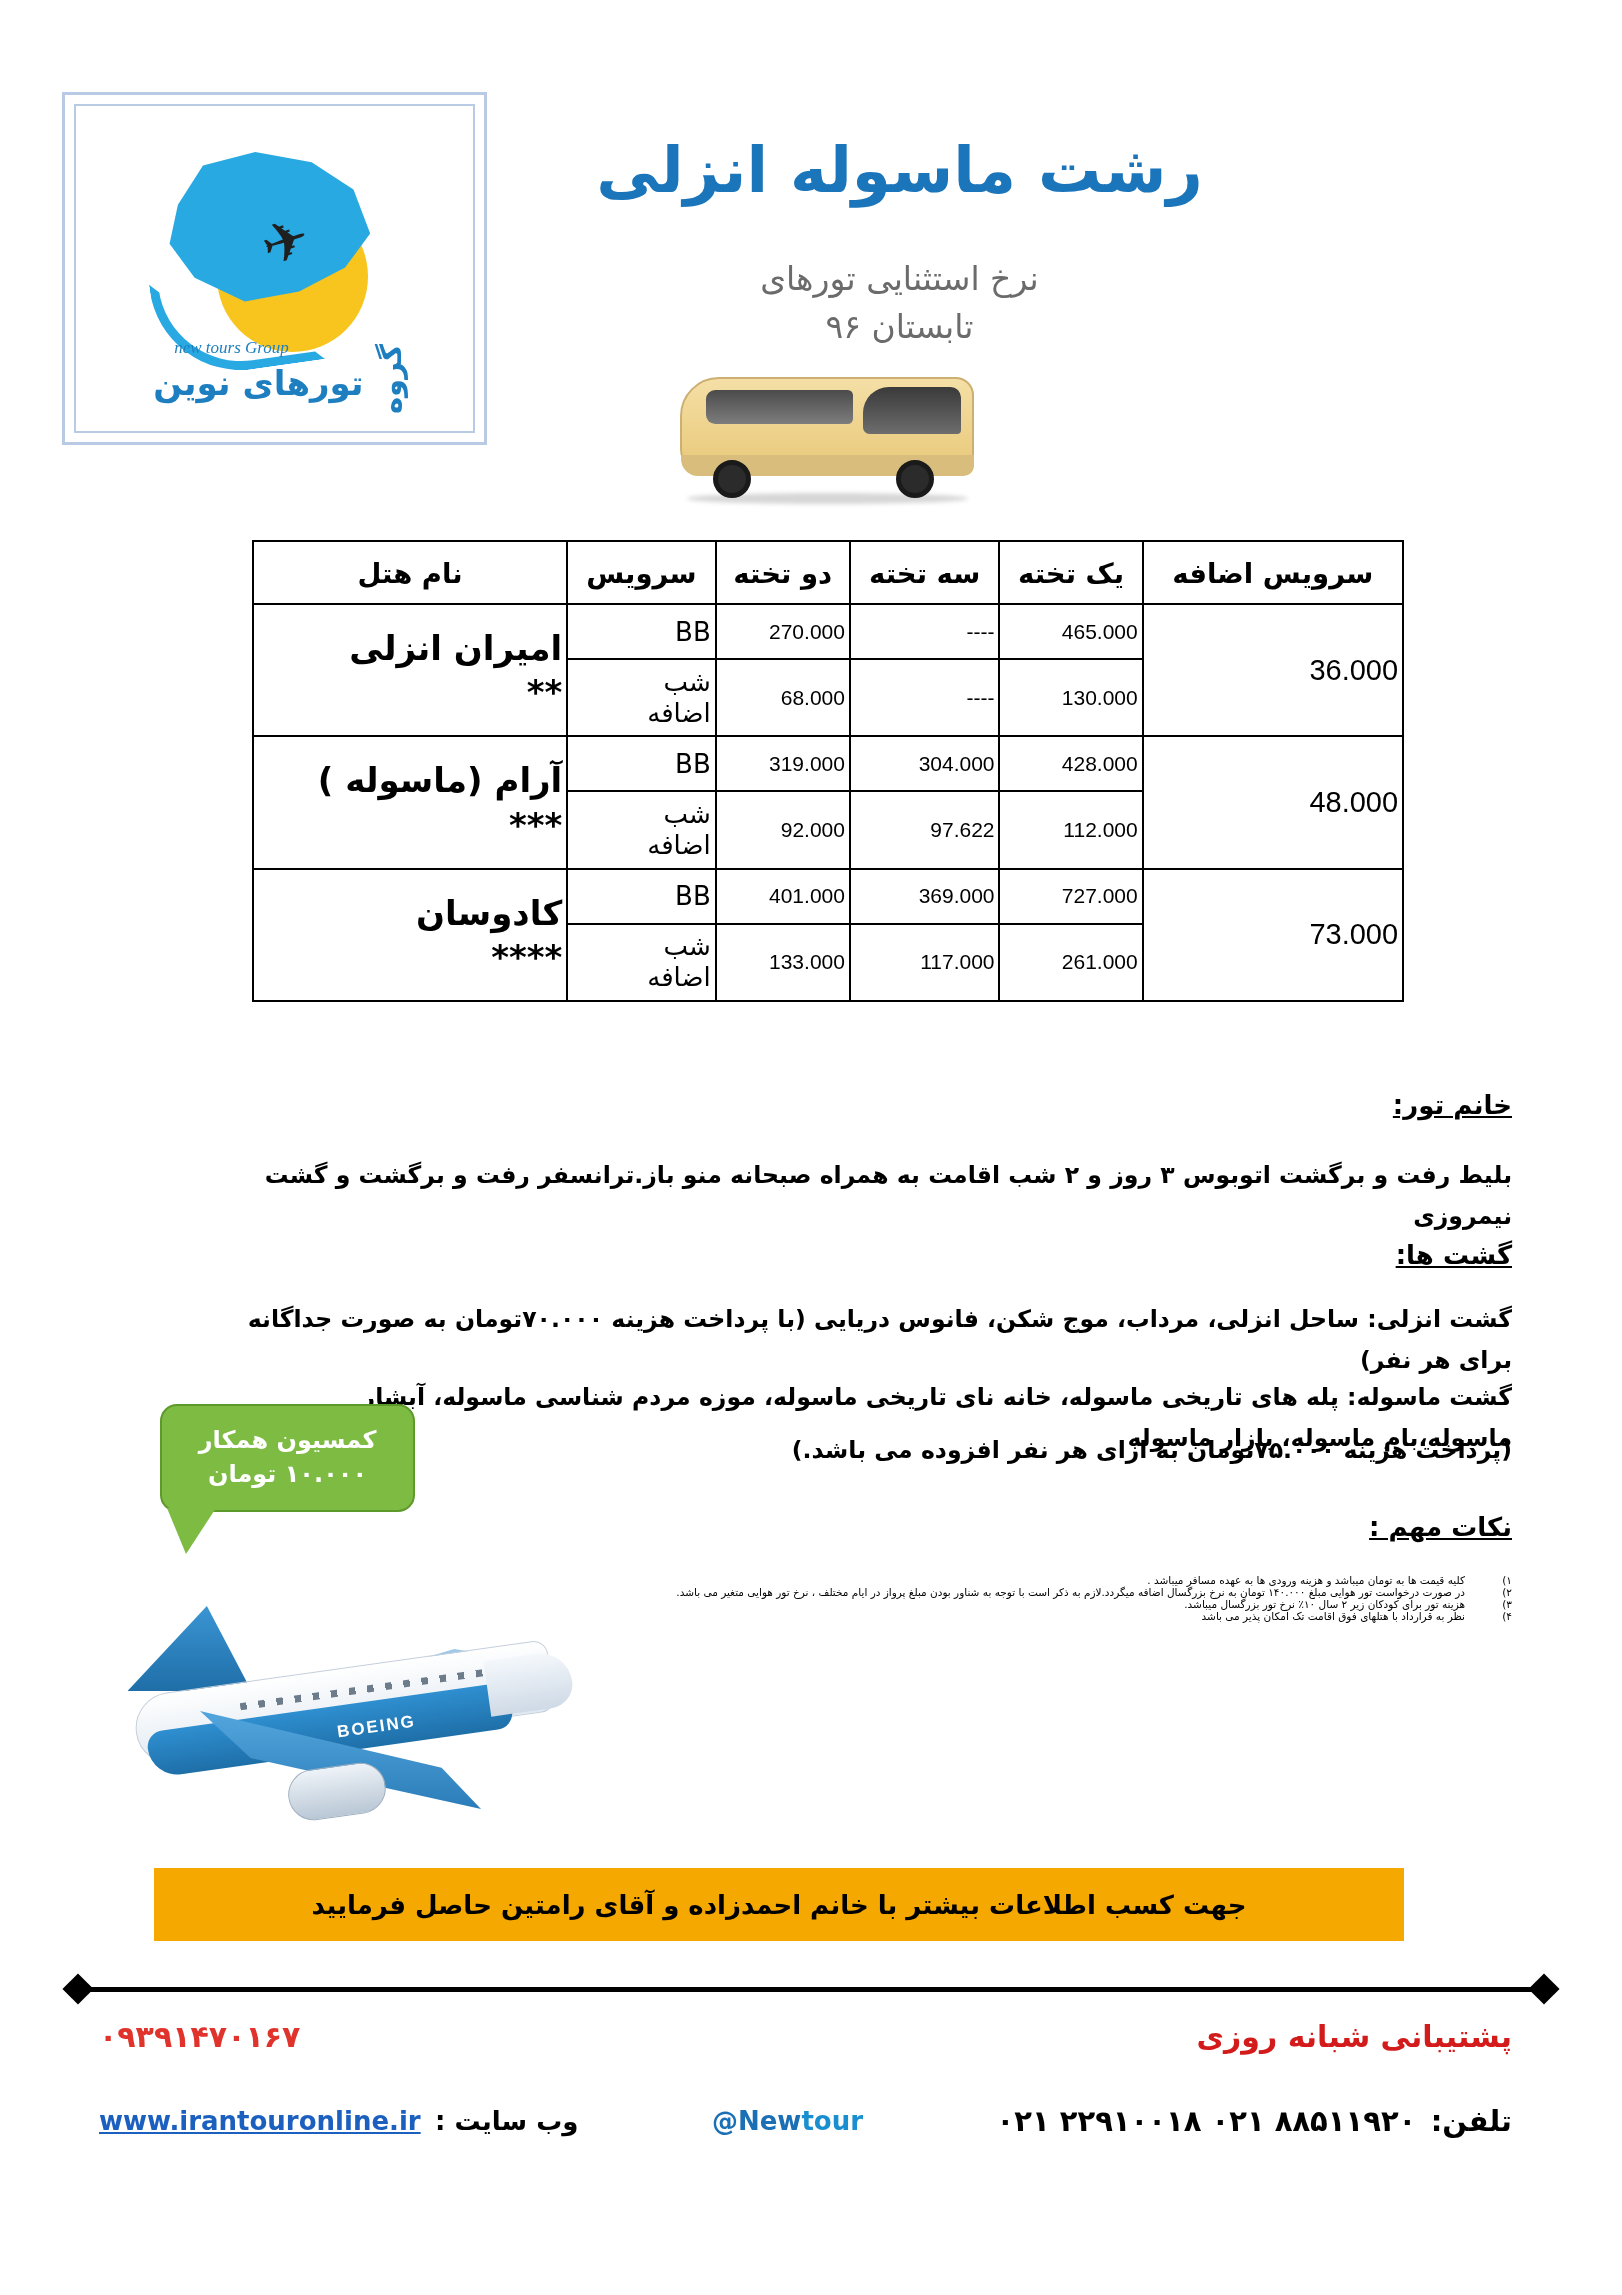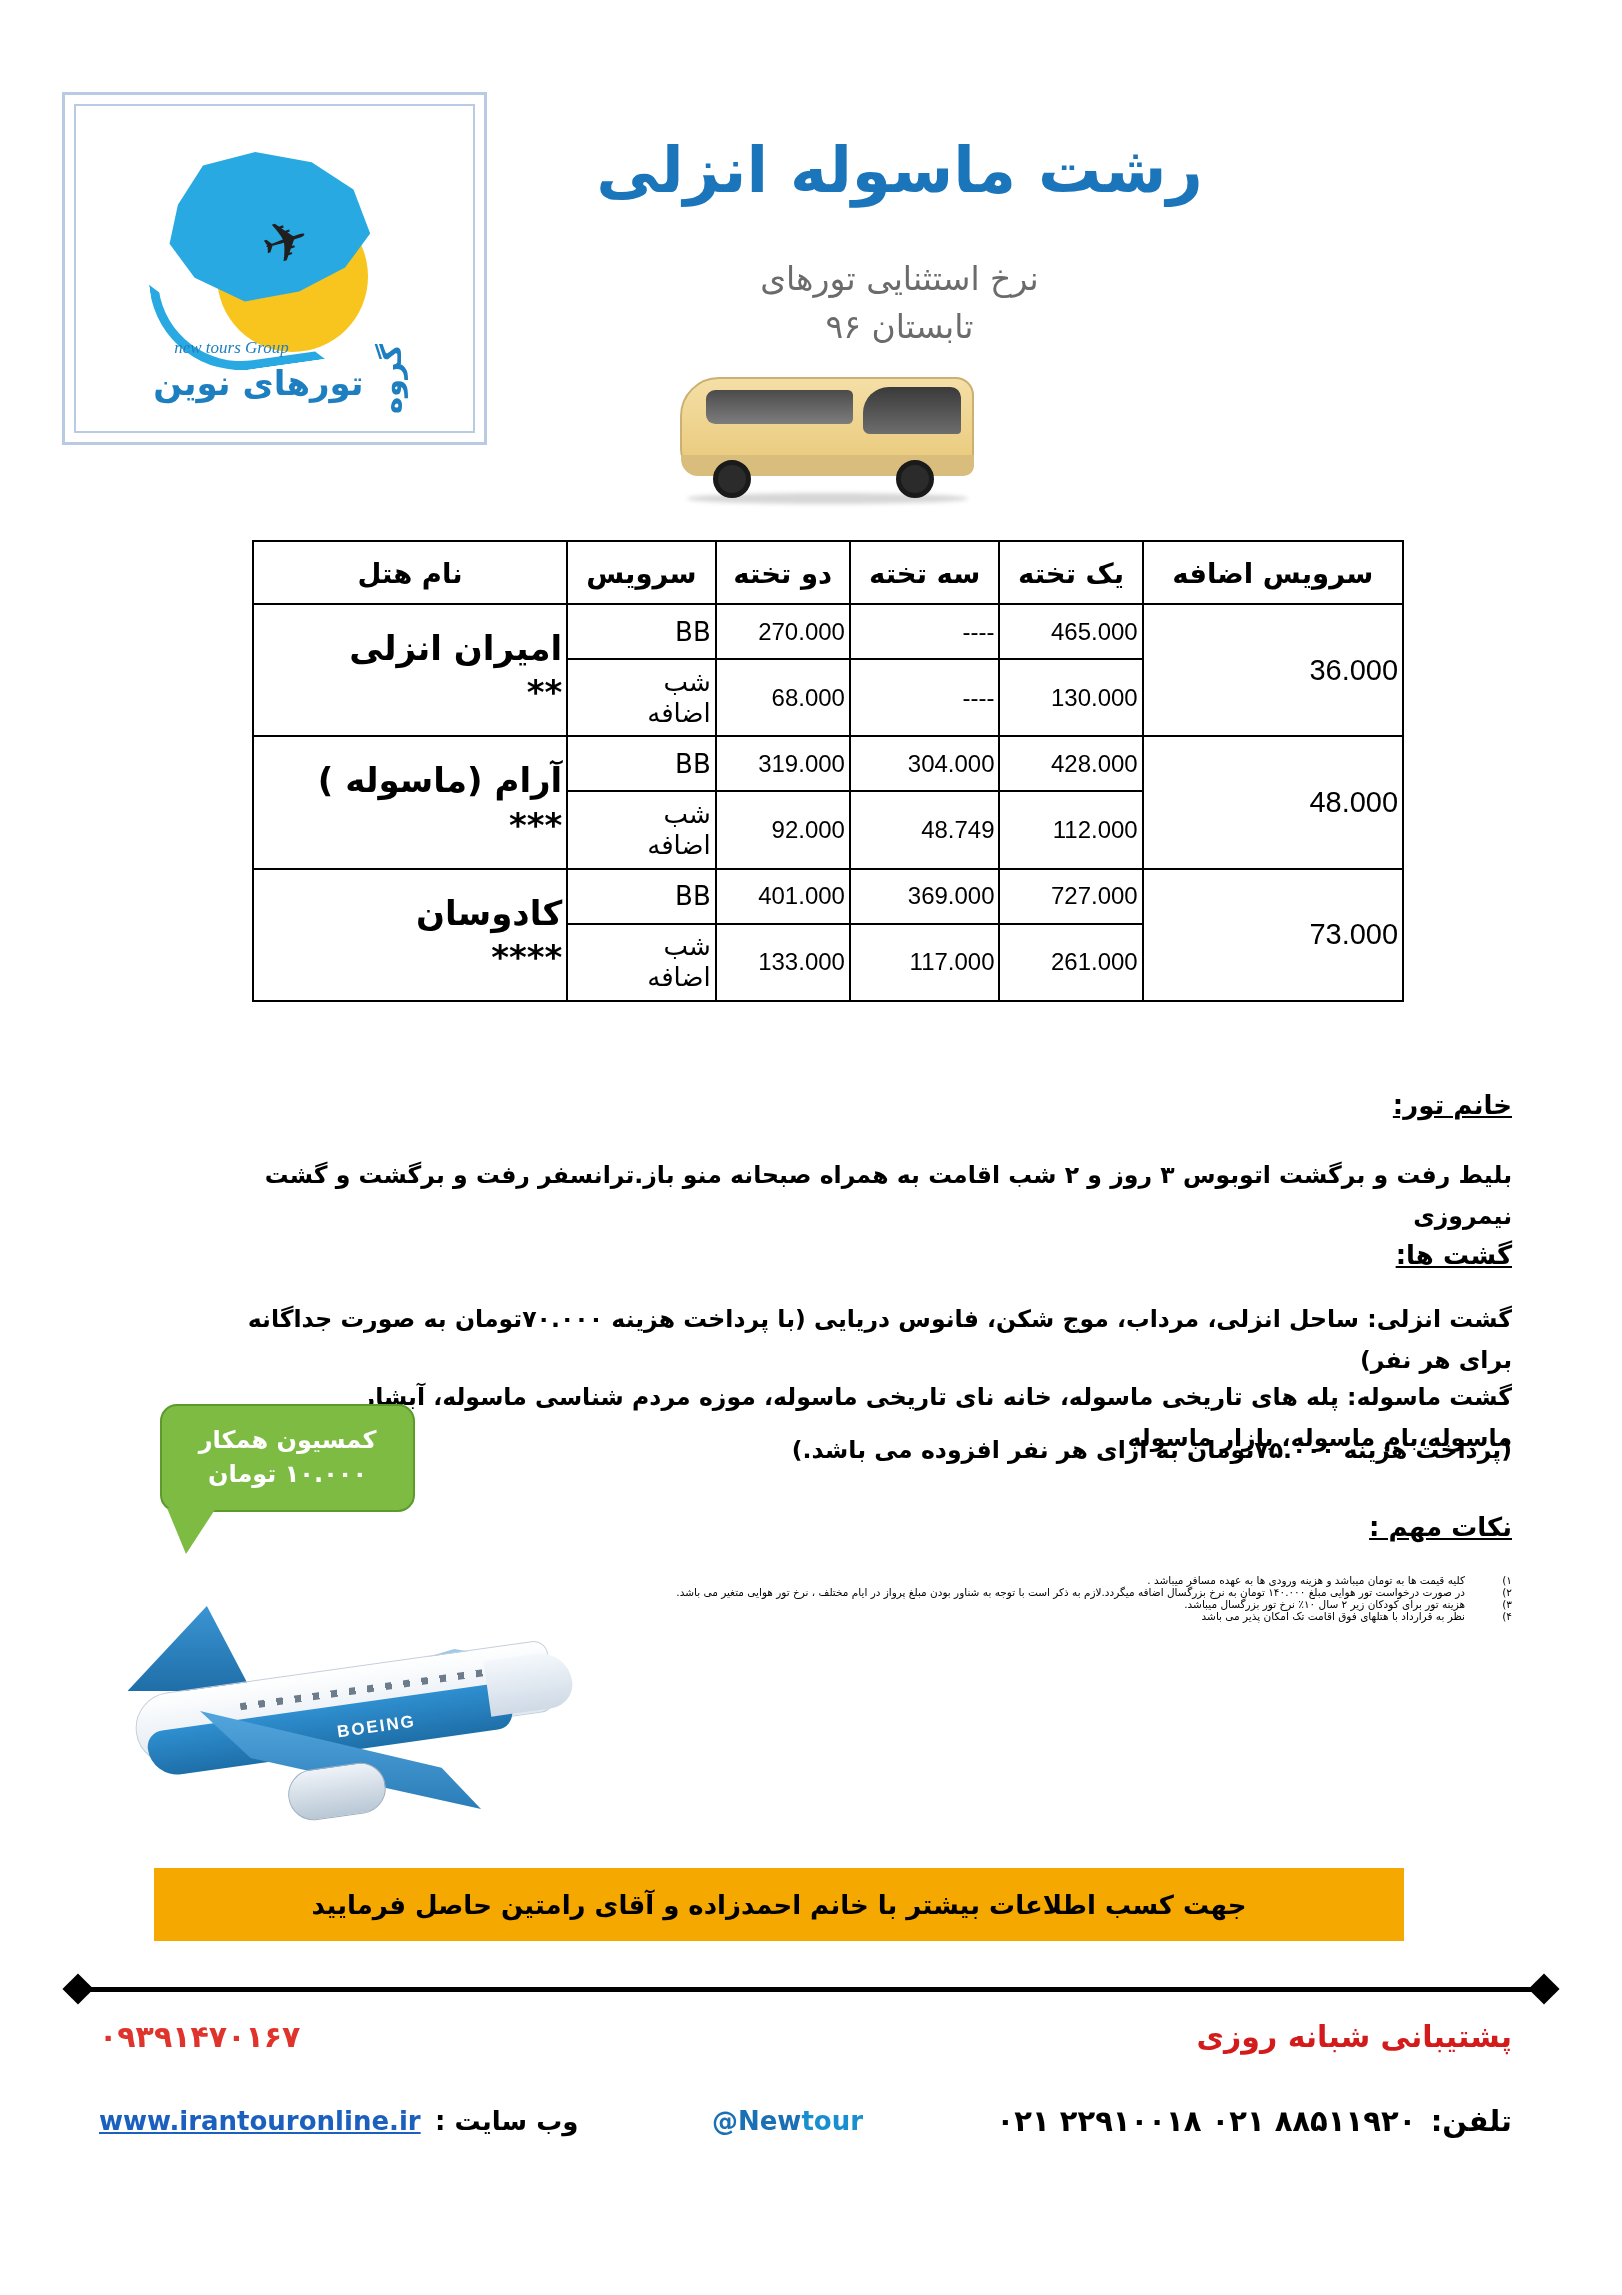--- a/index.html
+++ b/index.html
@@ -183,21 +183,21 @@
     font-size: 26px;
     padding: 6.5px 3.9px;
   }
   table.price thead th {
     font-size: 27.5px;
     font-weight: bold;
     height: 63px;
   }
   table.price td.num {
     font-family: "Liberation Sans", sans-serif;
-    font-size: 24px;
+    font-size: 21px;
   }
   table.price td.hotel {
     font-size: 34px;
     font-weight: bold;
     letter-spacing: 2.6px;
     line-height: 1.3;
   }
   table.price td.extra {
     font-family: "Liberation Sans", sans-serif;
     font-size: 29px;
@@ -479,21 +479,21 @@
         <td class="extra" rowspan="2">48.000</td>
         <td class="num">428.000</td>
         <td class="num">304.000</td>
         <td class="num">319.000</td>
         <td>BB</td>
         <td class="hotel" rowspan="2" style="white-space:pre-line;">آرام (ماسوله )
 ***</td>
       </tr>
       <tr class="rowh">
         <td class="num">112.000</td>
-        <td class="num">48.749</td>
+        <td class="num">97.622</td>
         <td class="num">92.000</td>
         <td class="svc-2line" style="white-space:pre-line;">شب
 اضافه</td>
       </tr>
 
       <tr class="rowh">
         <td class="extra" rowspan="2">73.000</td>
         <td class="num">727.000</td>
         <td class="num">369.000</td>
         <td class="num">401.000</td>

